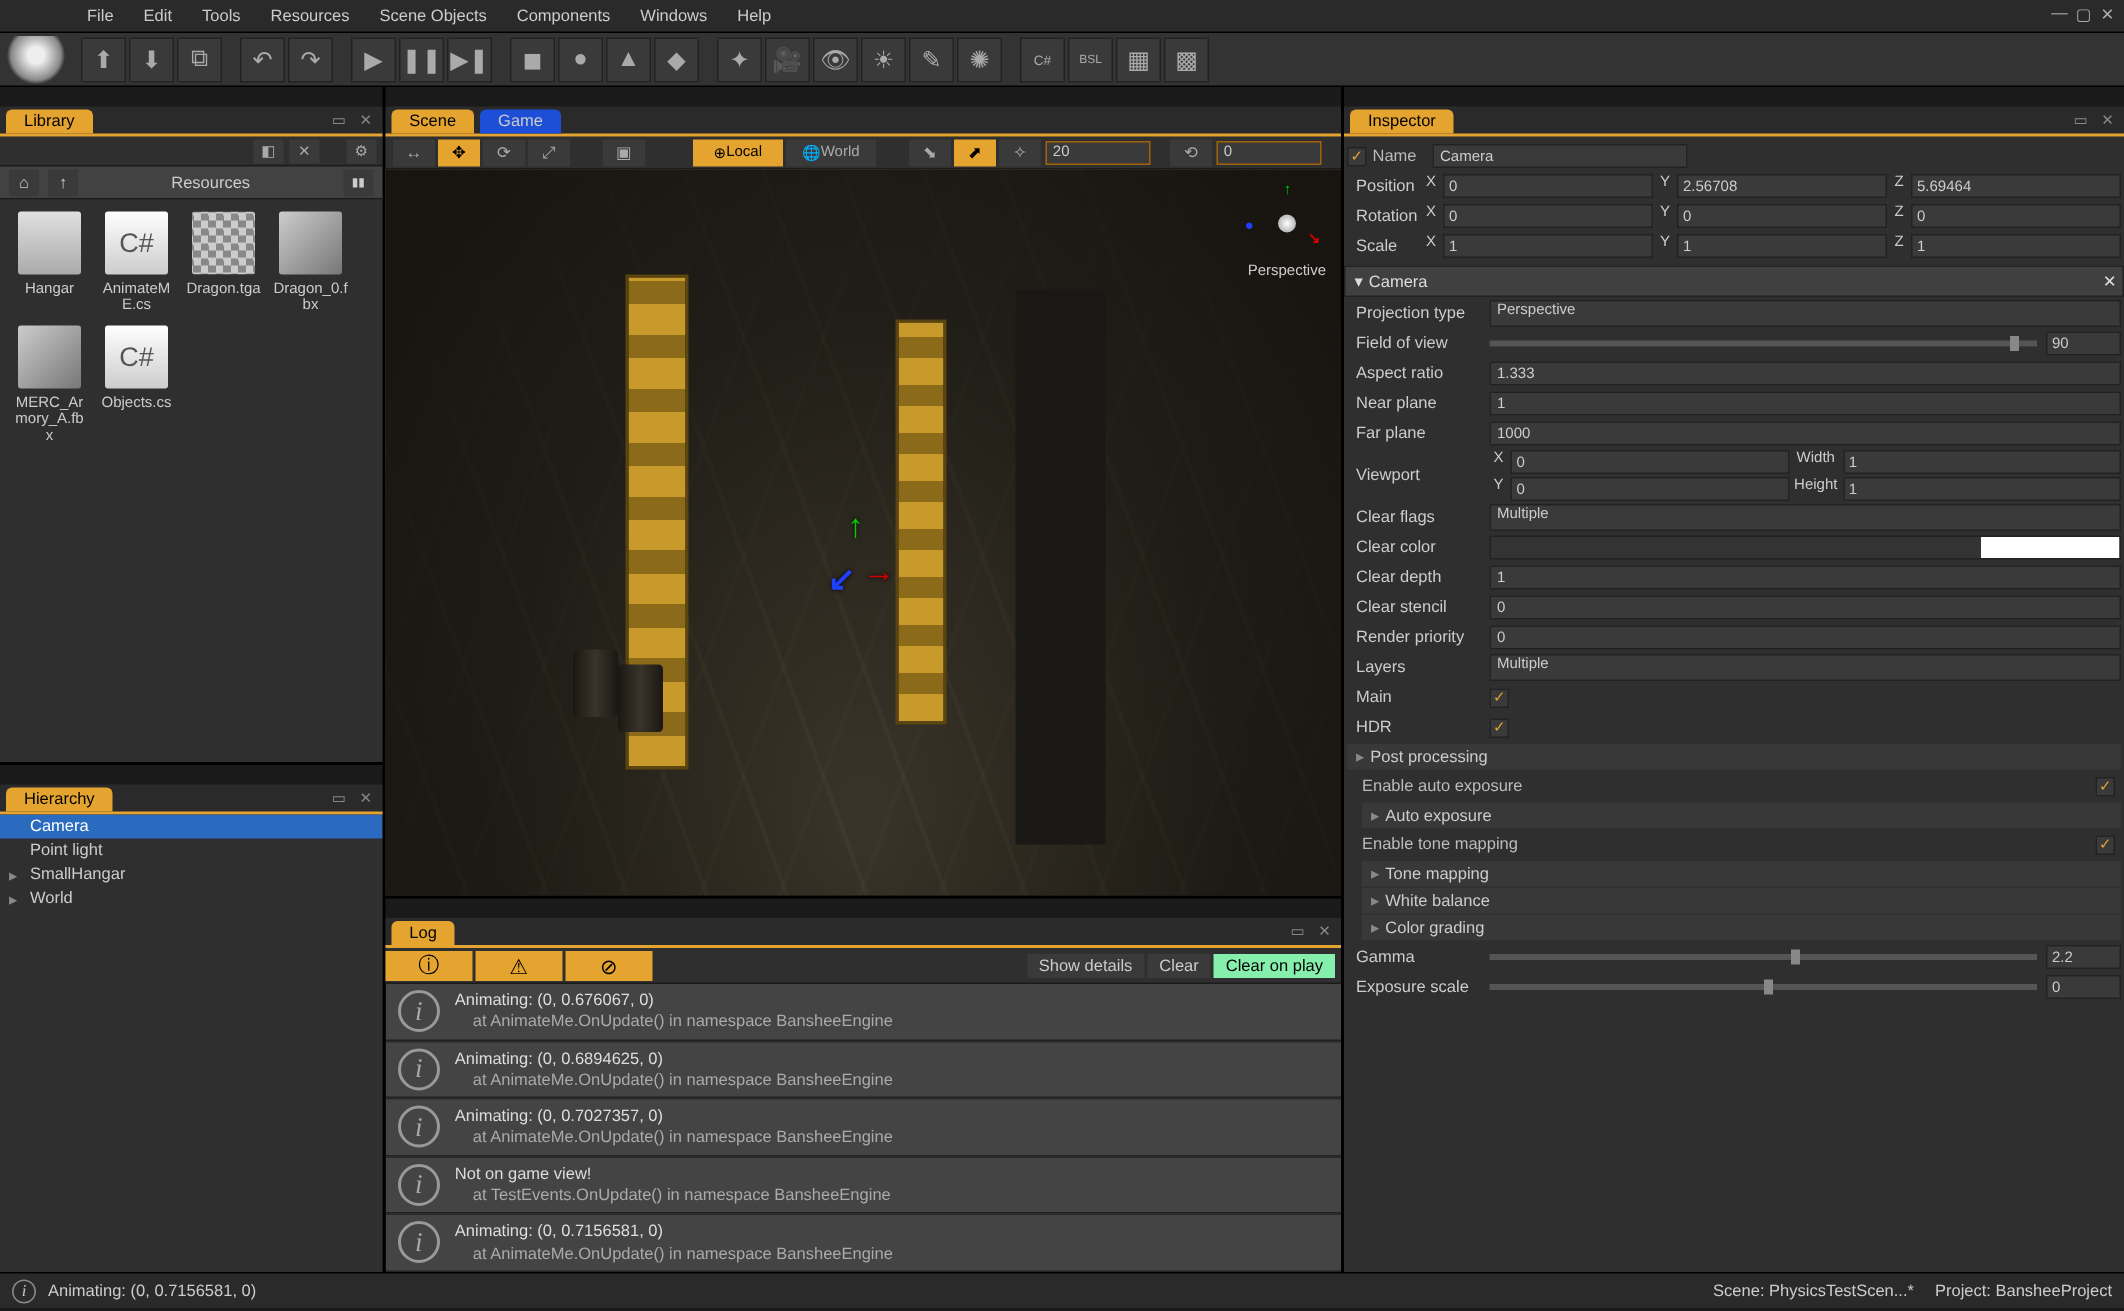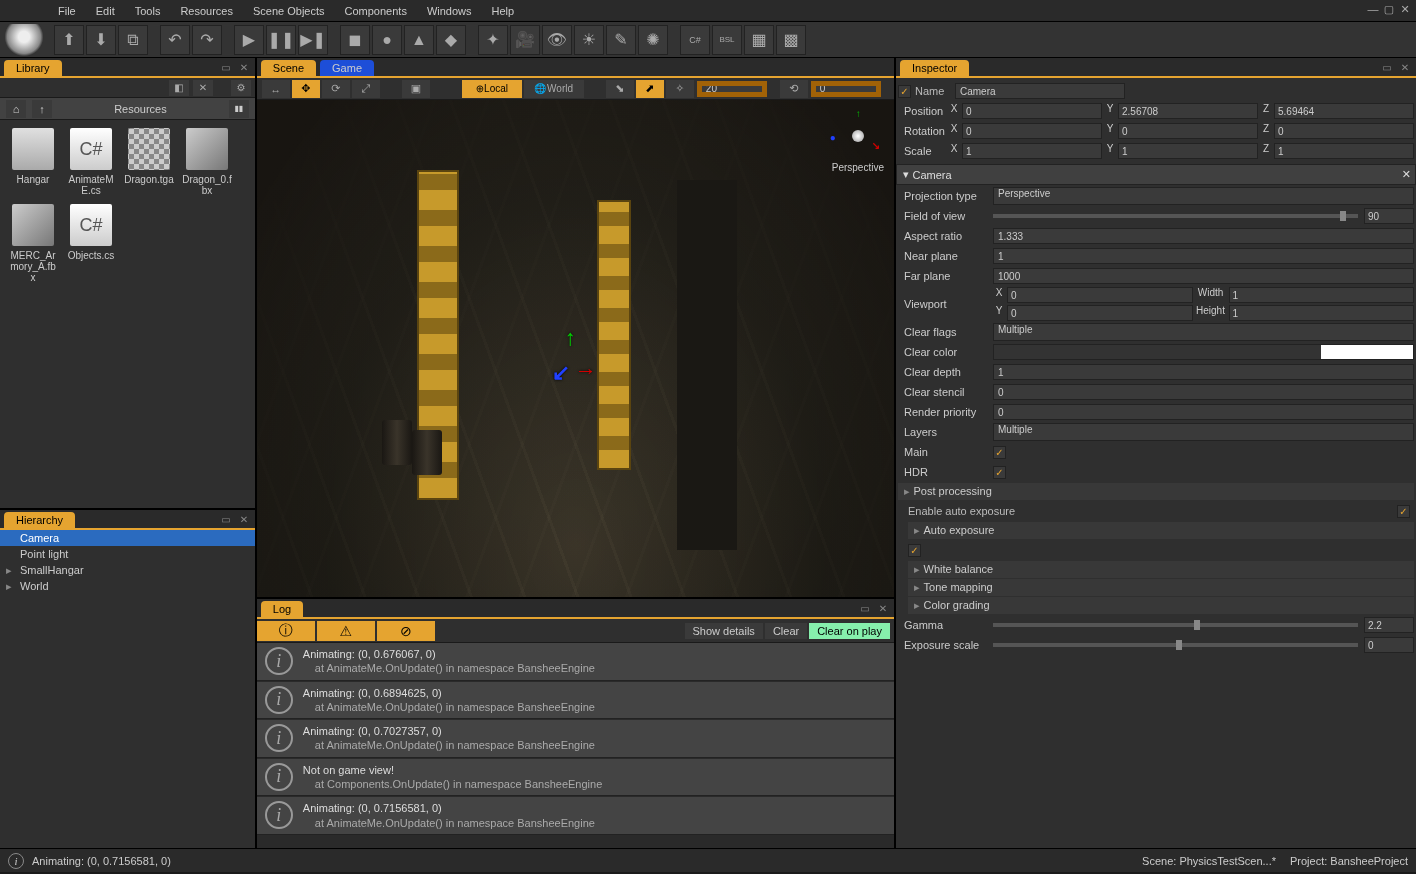--- a/index.html
+++ b/index.html
@@ -13,21 +13,21 @@
 .toolbar { height: 36px; background: #333; border-bottom: 1px solid #000; display: flex; align-items: center; padding: 0 4px; gap: 2px; }
 .logo { width: 40px; height: 32px; background: radial-gradient(circle at 50% 40%, #eee 20%, #888 60%, transparent 70%); margin-right: 8px; }
 .tool-btn { width: 30px; height: 30px; background: #3a3a3a; border: 1px solid #222; display: flex; align-items: center; justify-content: center; cursor: pointer; color: #aaa; font-size: 16px; }
 .tool-sep { width: 8px; }
 
 .main-area { display: flex; height: 790px; }
 .left-column { width: 302px; display: flex; flex-direction: column; border-right: 2px solid #000; }
 .center-column { width: 752px; display: flex; flex-direction: column; border-right: 2px solid #000; }
 .right-column { flex: 1; display: flex; flex-direction: column; }
 
-.panel-tabs { height: 20px; background: #2a2a2a; display: flex; align-items: flex-end; border-bottom: 2px solid #e5a430; position: relative; }
+.panel-tabs { height: 20px; background: #2a2a2a; display: flex; align-items: flex-end; border-bottom: 2px solid #e5a430; position: relative; margin-top: 13px; }
 .panel-tab { padding: 2px 12px; background: #1d4ed8; color: #ccc; border-radius: 4px 4px 0 0; margin-left: 4px; font-size: 11px; cursor: pointer; }
 .panel-tab.active { background: #e5a430; color: #000; }
 .panel-tab-controls { position: absolute; right: 4px; top: 2px; display: flex; gap: 4px; }
 .tab-ctrl { width: 14px; height: 14px; color: #888; cursor: pointer; font-size: 10px; display: flex; align-items: center; justify-content: center; }
 
 .library-toolbar { height: 20px; background: #2f2f2f; display: flex; align-items: center; padding: 0 4px; justify-content: flex-end; gap: 4px; border-bottom: 1px solid #1a1a1a; }
 .tb-btn { width: 20px; height: 16px; background: #3a3a3a; display: flex; align-items: center; justify-content: center; cursor: pointer; color: #aaa; font-size: 10px; }
 
 .library-header { height: 22px; background: #424242; display: flex; align-items: center; padding: 0 6px; gap: 6px; border-bottom: 1px solid #1a1a1a; }
 .hdr-btn { width: 20px; height: 18px; background: #3a3a3a; display: flex; align-items: center; justify-content: center; cursor: pointer; color: #ccc; }
@@ -46,21 +46,21 @@
 .hierarchy-content { flex: 1; background: #2f2f2f; overflow: auto; }
 .tree-item { padding: 2px 6px 2px 20px; color: #ccc; cursor: pointer; font-size: 11px; position: relative; }
 .tree-item.selected { background: #2b6bbf; color: #fff; }
 .tree-item .expander { position: absolute; left: 6px; color: #888; }
 
 .scene-toolbar { height: 22px; background: #2f2f2f; display: flex; align-items: center; border-bottom: 1px solid #1a1a1a; }
 .scene-tb-group { display: flex; align-items: center; height: 100%; }
 .scene-tb-btn { width: 28px; height: 18px; background: #3a3a3a; margin: 0 1px; display: flex; align-items: center; justify-content: center; cursor: pointer; color: #aaa; font-size: 11px; }
 .scene-tb-btn.active { background: #e5a430; color: #000; }
 .scene-tb-btn.wide { width: 60px; padding: 0 6px; font-size: 10px; }
-.scene-tb-input { width: 70px; height: 16px; background: #3a3a3a; border: 5px solid #a16207; color: #ccc; padding: 0 4px; font-size: 10px; margin: 0 2px; }
+.scene-tb-input { width: 70px; height: 16px; background: #3a3a3a; border: 1px solid #a16207; color: #ccc; padding: 0 4px; font-size: 10px; margin: 0 2px; }
 
 .scene-viewport { flex: 1; background: linear-gradient(#3a362e,#2a2620); position: relative; overflow: hidden; }
 .viewport-3d { width: 100%; height: 100%; background:
   radial-gradient(ellipse at 50% 90%, rgba(98,88,68,0.45) 0%, rgba(30,28,22,0.7) 55%, #181511 90%),
   repeating-linear-gradient(70deg, rgba(85,78,60,0.22) 0 3px, rgba(30,28,22,0.22) 3px 50px),
   repeating-linear-gradient(-70deg, rgba(85,78,60,0.15) 0 3px, rgba(30,28,22,0.15) 3px 50px),
   linear-gradient(#2e2a22,#14120d);
   position: relative; }
 .pillar-l { position:absolute; left:160px; top:70px; width:42px; height:330px;
   background: repeating-linear-gradient(0deg,#c79a2b 0 20px,#8b6a1a 20px 36px); border:2px solid #5a4410; }
@@ -310,21 +310,21 @@
           <div class="log-entry">
             <div class="log-icon">i</div>
             <div class="log-text">Animating: (0, 0.6894625, 0)<span class="sub">at  AnimateMe.OnUpdate() in namespace BansheeEngine</span></div>
           </div>
           <div class="log-entry">
             <div class="log-icon">i</div>
             <div class="log-text">Animating: (0, 0.7027357, 0)<span class="sub">at  AnimateMe.OnUpdate() in namespace BansheeEngine</span></div>
           </div>
           <div class="log-entry">
             <div class="log-icon">i</div>
-            <div class="log-text">Not on game view!<span class="sub">at  Components.OnUpdate() in namespace BansheeEngine</span></div>
+            <div class="log-text">Not on game view!<span class="sub">at  TestEvents.OnUpdate() in namespace BansheeEngine</span></div>
           </div>
           <div class="log-entry">
             <div class="log-icon">i</div>
             <div class="log-text">Animating: (0, 0.7156581, 0)<span class="sub">at  AnimateMe.OnUpdate() in namespace BansheeEngine</span></div>
           </div>
         </div>
     </div>
   </div>
 
   <div class="right-column">
@@ -459,24 +459,25 @@
           <span class="chk">✓</span>
         </div>
 
       <div class="insp-expand" style="margin-left:0">Post processing</div>
       <div class="insp-row" style="padding-left:10px">
           <span style="flex:1">Enable auto exposure</span>
           <span class="chk">✓</span>
         </div>
       <div class="insp-expand">Auto exposure</div>
       <div class="insp-row" style="padding-left:10px">
+          <span style="flex:1">Enable tone mapping</span>
           <span class="chk">✓</span>
         </div>
+      <div class="insp-expand">Tone mapping</div>
       <div class="insp-expand">White balance</div>
-      <div class="insp-expand">Tone mapping</div>
       <div class="insp-expand">Color grading</div>
       <div class="insp-row">
           <span class="insp-label" style="width:95px">Gamma</span>
           <div class="insp-slider">
             <div class="slider-track">
               <div class="slider-thumb" style="left:55%"></div>
             </div>
             <input value="2.2" style="">
           </div>
         </div>

